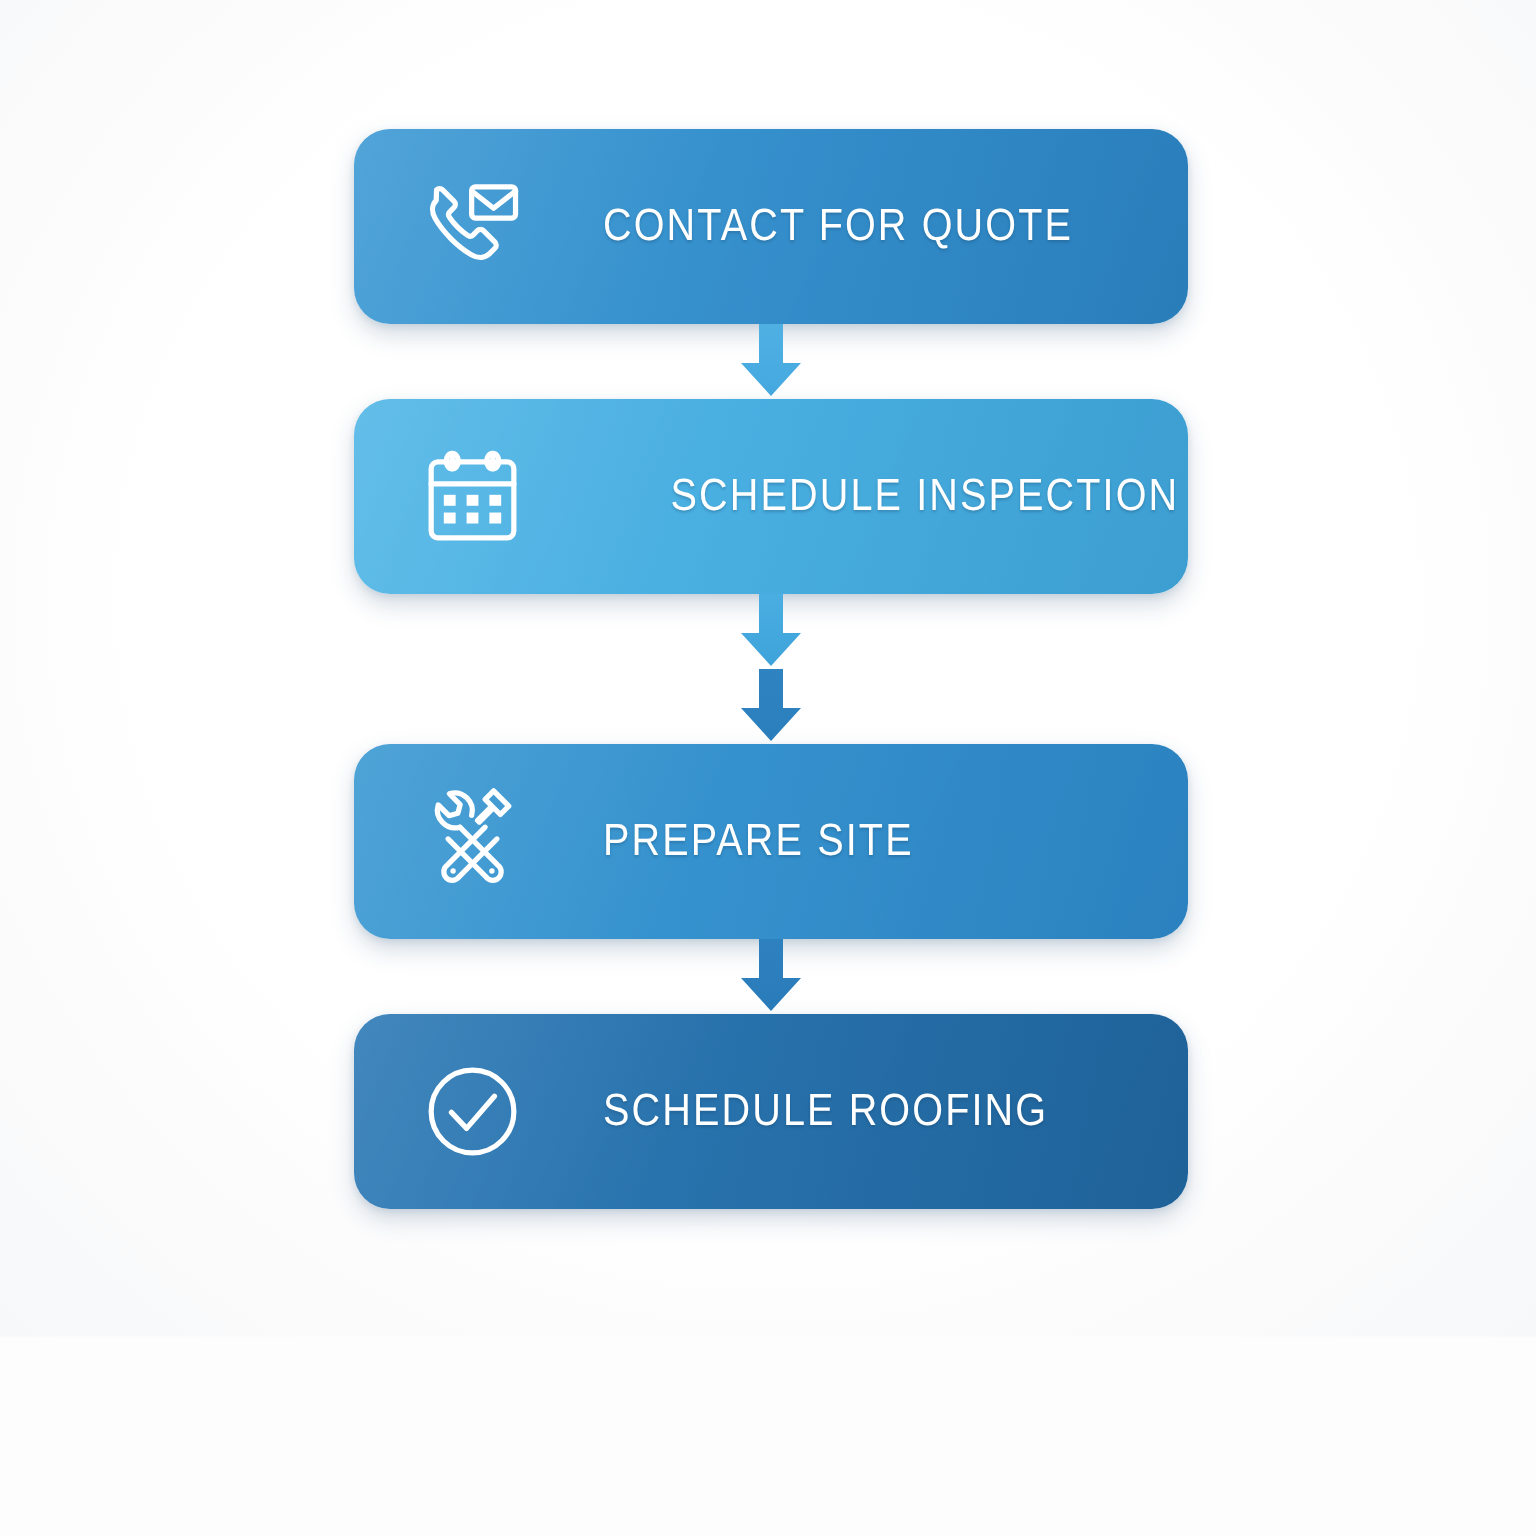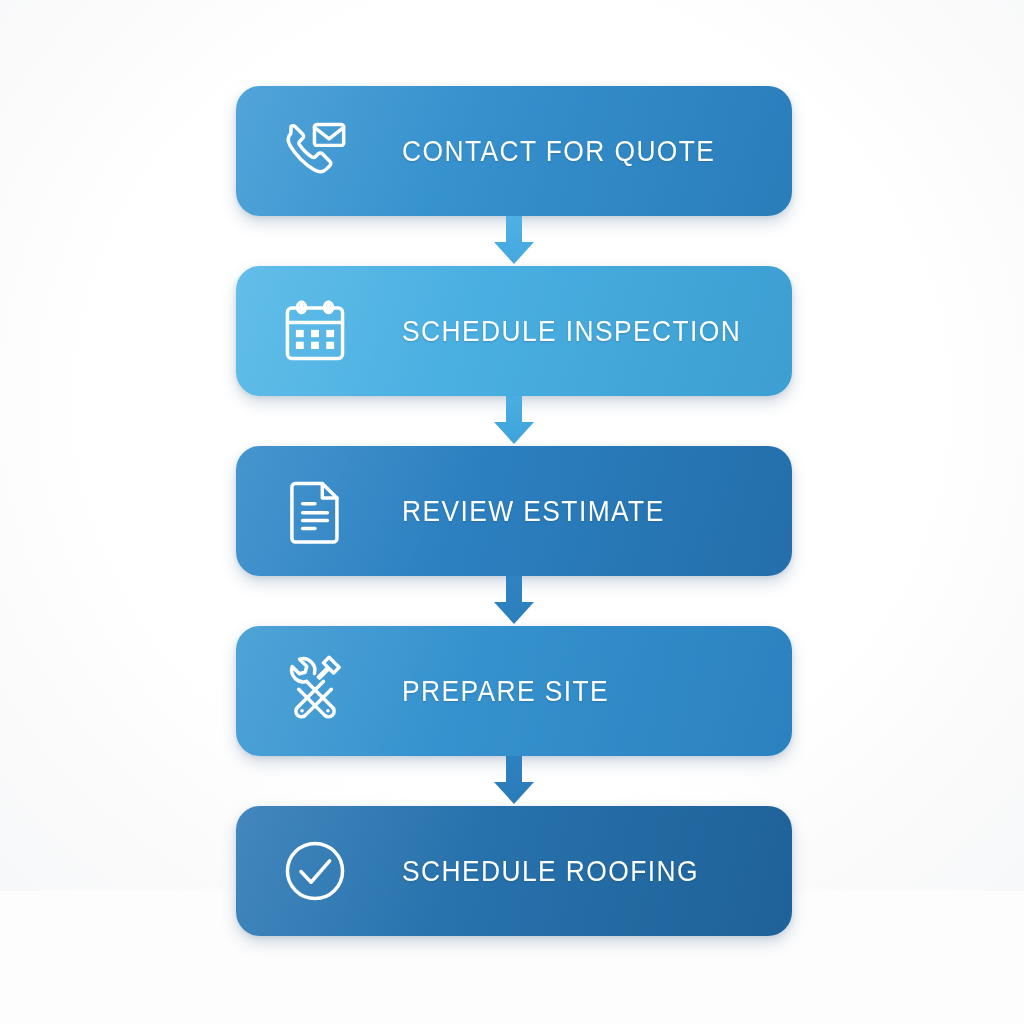--- a/index.html
+++ b/index.html
@@ -121,21 +121,21 @@
         <defs>
           <linearGradient id="ag1" x1="0" y1="0" x2="0" y2="1">
             <stop offset="0%" stop-color="#4fb0e3"></stop>
             <stop offset="100%" stop-color="#45a9e0"></stop>
           </linearGradient>
         </defs>
         <path d="M22 0 H38 V26 H50 L30 48 L10 26 H22 Z" fill="url(#ag1)"></path>
       </svg>
     </div>
 
-    <div class="flow-step" id="step-2" style="background: linear-gradient(100deg, rgb(81, 182, 230) 0%, rgb(63, 165, 218) 100%);">
+    <div class="flow-step" id="step-2" style="background: linear-gradient(100deg, rgb(81, 182, 230) 0%, rgb(63, 165, 218) 100%); gap: 45px;">
       <span class="step-icon">
         <svg viewBox="0 0 64 64" fill="none" stroke="#ffffff" stroke-width="3.1" stroke-linecap="round" stroke-linejoin="round">
           <rect x="7.5" y="11.5" width="49" height="45" rx="4"></rect>
           <path d="M7.5 24.5h49"></path>
           <ellipse cx="20" cy="11" rx="3.6" ry="4.6"></ellipse>
           <ellipse cx="44" cy="11" rx="3.6" ry="4.6"></ellipse>
           <path d="M20 6.5v9M44 6.5v9"></path>
           <rect x="15" y="31" width="7" height="6.5" fill="#ffffff" stroke="none"></rect>
           <rect x="28.5" y="31" width="7" height="6.5" fill="#ffffff" stroke="none"></rect>
           <rect x="42" y="31" width="7" height="6.5" fill="#ffffff" stroke="none"></rect>
@@ -152,33 +152,20 @@
         <defs>
           <linearGradient id="ag2" x1="0" y1="0" x2="0" y2="1">
             <stop offset="0%" stop-color="#4aaee2"></stop>
             <stop offset="100%" stop-color="#3ea3da"></stop>
           </linearGradient>
         </defs>
         <path d="M22 0 H38 V26 H50 L30 48 L10 26 H22 Z" fill="url(#ag2)"></path>
       </svg>
     </div>
 
-    <div class="flow-step" id="step-3" style="background: linear-gradient(100deg, rgb(49, 137, 201) 0%, rgb(37, 115, 178) 100%);">
-      <span class="step-icon">
-        <svg viewBox="0 0 64 64" fill="none" stroke="#ffffff" stroke-width="3.1" stroke-linecap="round" stroke-linejoin="round">
-          <path d="M14.5 7.5h24l13 13v36a3 3 0 0 1-3 3h-34a3 3 0 0 1-3-3v-46a3 3 0 0 1 3-3z"></path>
-          <path d="M38.5 7.5v13h13"></path>
-          <path d="M21 25.5h11"></path>
-          <path d="M21 33.5h22"></path>
-          <path d="M21 40.5h22"></path>
-          <path d="M21 47.5h11"></path>
-        </svg>
-      </span>
-      <span class="step-label">REVIEW ESTIMATE</span>
-    </div>
 
     <div class="connector">
       <svg viewBox="0 0 60 50">
         <defs>
           <linearGradient id="ag3" x1="0" y1="0" x2="0" y2="1">
             <stop offset="0%" stop-color="#2f83c0"></stop>
             <stop offset="100%" stop-color="#2b7fbd"></stop>
           </linearGradient>
         </defs>
         <path d="M22 0 H38 V26 H50 L30 48 L10 26 H22 Z" fill="url(#ag3)"></path>

